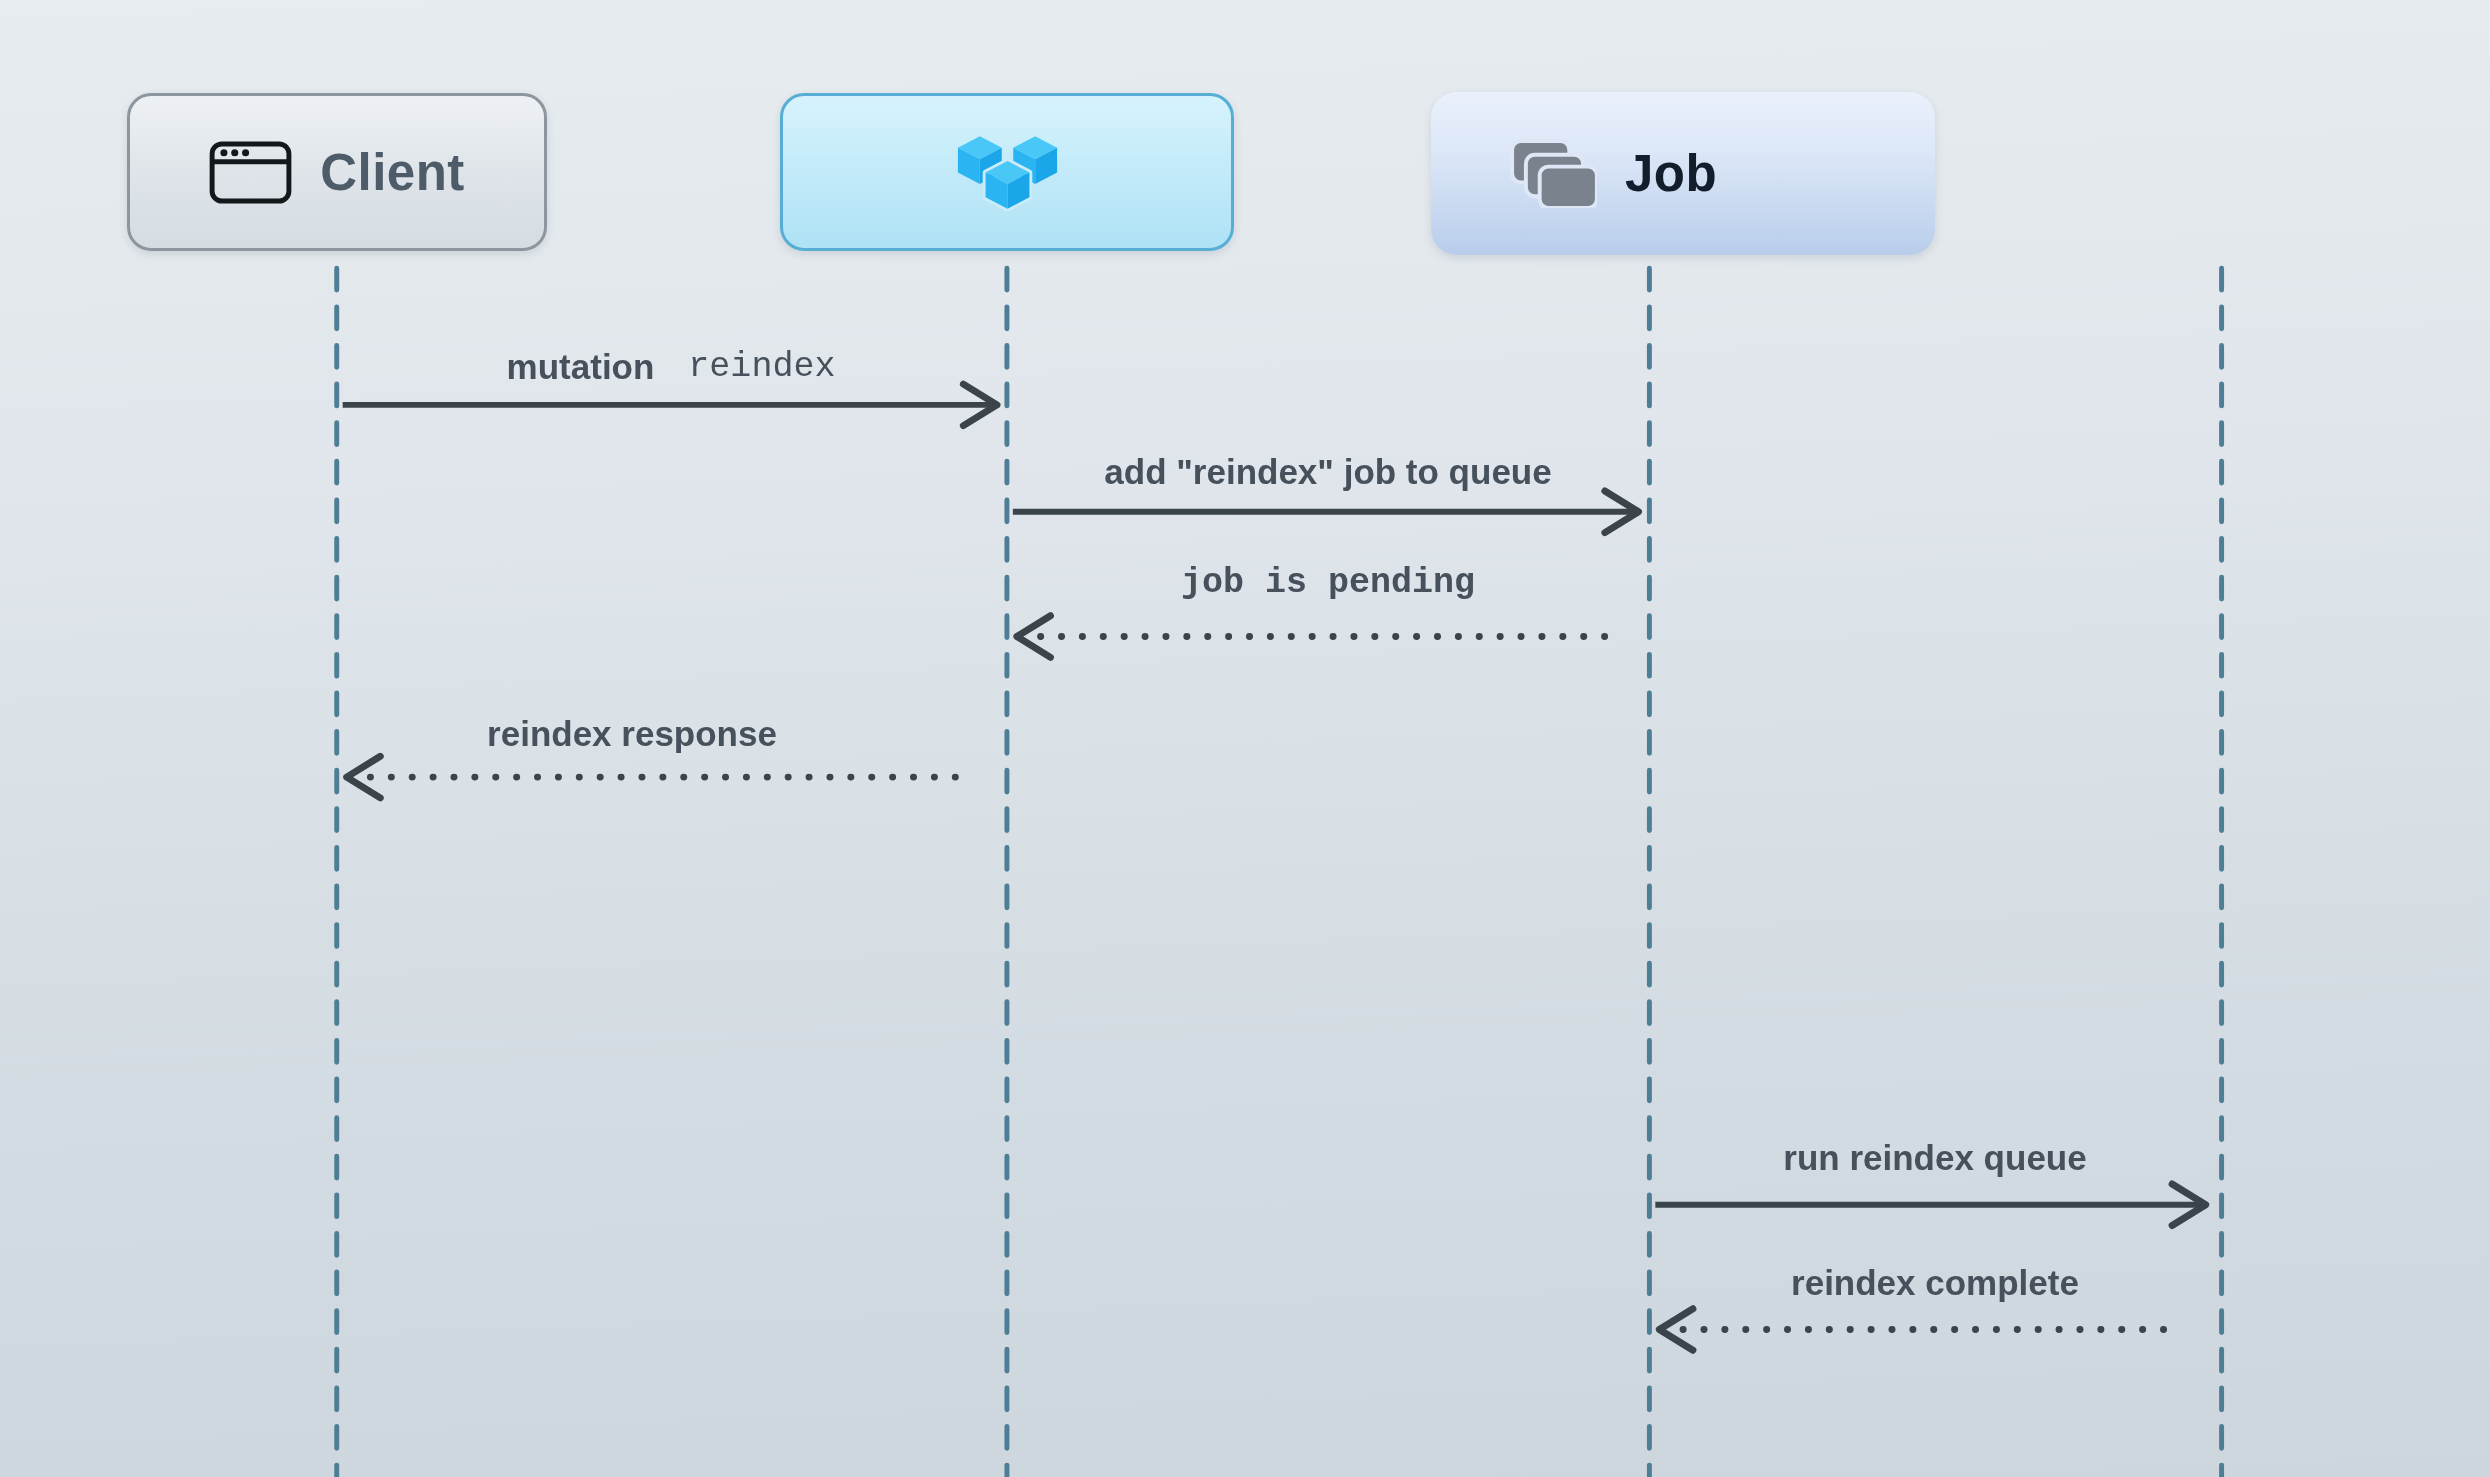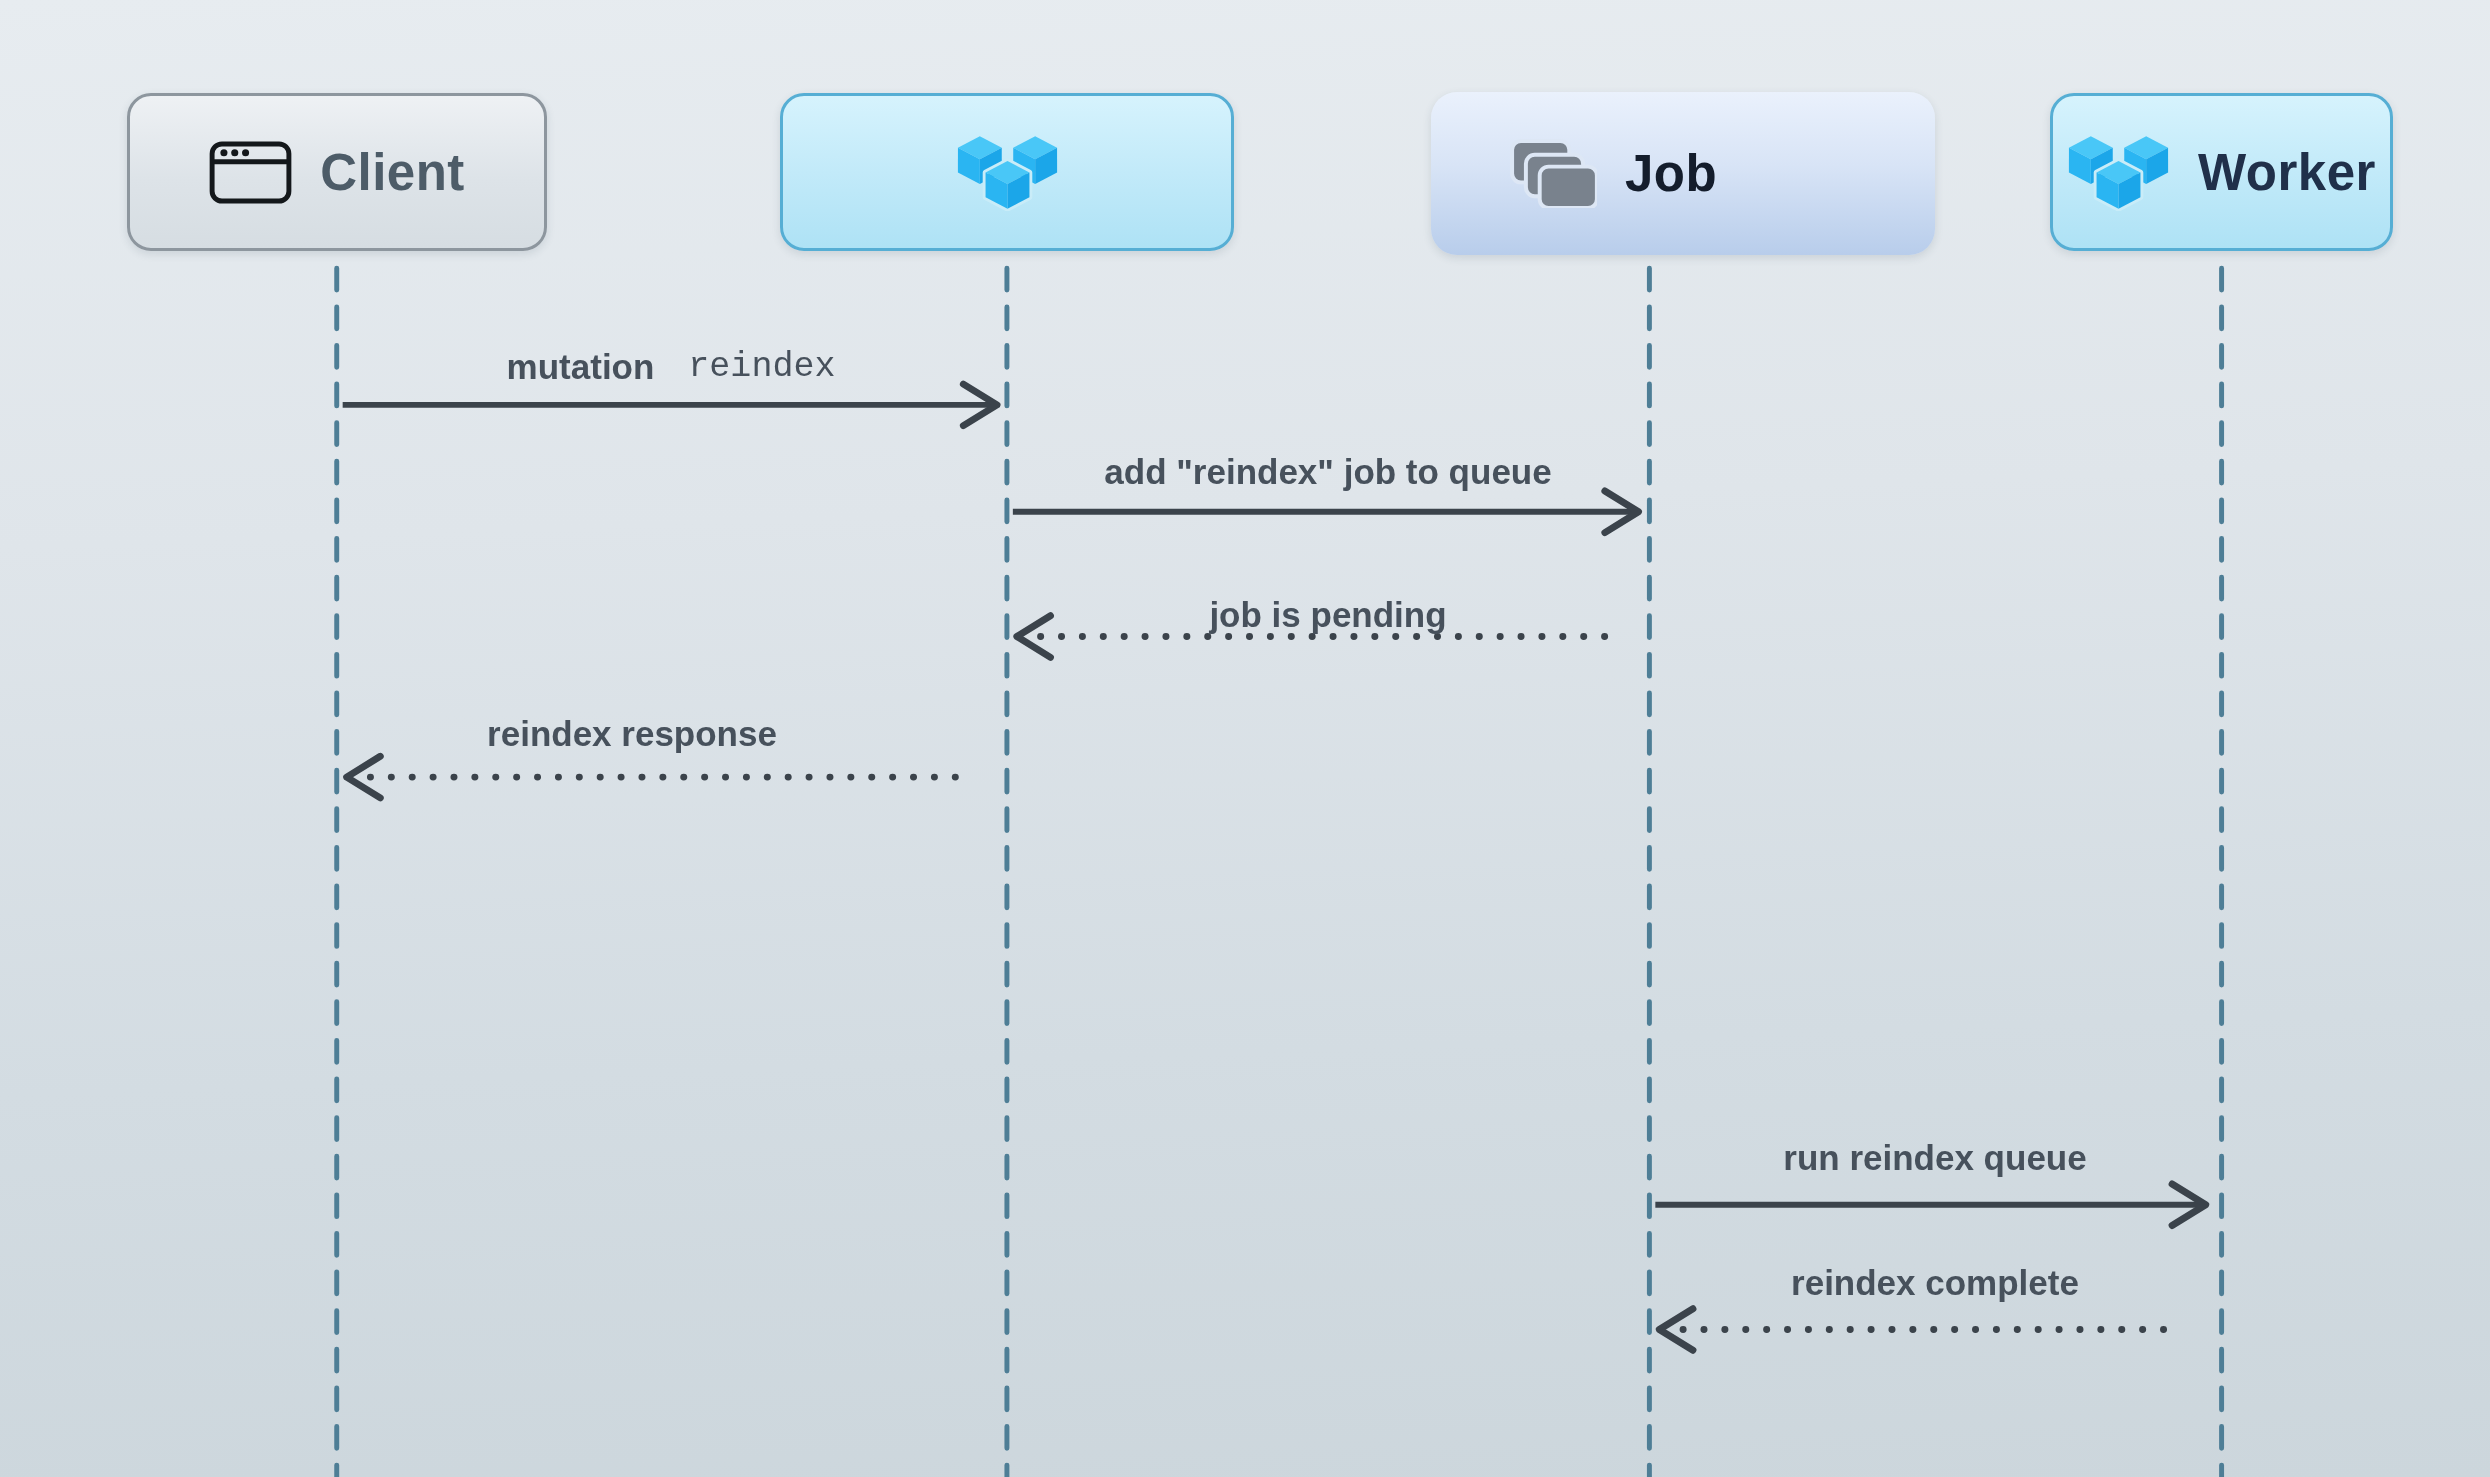--- a/index.html
+++ b/index.html
@@ -69,21 +69,21 @@
     display:inline-flex;
     column-gap:34px;
   }
   .msg .code {
     font-family:"Liberation Mono", monospace;
     font-weight:500;
     font-size:35px;
   }
   #msg-1 { left:671px;  top:348px; }
   #msg-2 { left:1328px; top:453px; }
-  #msg-3 { left:1328px; top:596px; }
+  #msg-3 { left:1328px; top:564px;font-family:Liberation Mono, monospace; }
   #msg-4 { left:632px;  top:715px; }
   #msg-5 { left:1935px; top:1139px; }
   #msg-6 { left:1935px; top:1264px; }
 
   .lifeline { stroke:#4e7e96; stroke-width:5; stroke-dasharray:22 17; stroke-linecap:round; fill:none; }
   .shaft    { stroke:#3b434b; stroke-width:6; fill:none; }
   .dots     { stroke:#3b434b; stroke-width:7; stroke-dasharray:0.1 21; stroke-linecap:round; fill:none; }
   .head     { stroke:#3b434b; stroke-width:7; fill:none; stroke-linecap:round; stroke-linejoin:round; }
 </style>
 </head>
@@ -160,35 +160,20 @@
 
   <div class="actor actor-job">
     <svg width="87" height="69" viewBox="0 0 88 70">
       <rect x="2" y="2" width="58" height="42" rx="9" fill="#79828d" stroke="#dde7f5" stroke-width="4"></rect>
       <rect x="16" y="16" width="58" height="42" rx="9" fill="#79828d" stroke="#dde7f5" stroke-width="4"></rect>
       <rect x="30" y="28" width="58" height="42" rx="9" fill="#79828d" stroke="#dde7f5" stroke-width="4"></rect>
     </svg>
     <span class="label">Job</span>
   </div>
 
-  <div class="actor actor-worker">
-    <svg width="103" height="77" viewBox="0 0 108 78">
-      <polygon points="25,1 48,13 25,25 2,13" fill="#49c7f7"></polygon>
-      <polygon points="2,13 25,25 25,51 2,39" fill="#2ab5f2"></polygon>
-      <polygon points="48,13 25,25 25,51 48,39" fill="#1ba6e9"></polygon>
-      <polygon points="83,1 106,13 83,25 60,13" fill="#49c7f7"></polygon>
-      <polygon points="60,13 83,25 83,51 60,39" fill="#2ab5f2"></polygon>
-      <polygon points="106,13 83,25 83,51 106,39" fill="#1ba6e9"></polygon>
-      <polygon points="54,27 77,39 77,65 54,77 31,65 31,39" fill="none" stroke="#c9ecf8" stroke-width="6" stroke-linejoin="round"></polygon>
-      <polygon points="54,27 77,39 54,51 31,39" fill="#49c7f7"></polygon>
-      <polygon points="31,39 54,51 54,77 31,65" fill="#2ab5f2"></polygon>
-      <polygon points="77,39 54,51 54,77 77,65" fill="#1ba6e9"></polygon>
-    </svg>
-    <span class="label">Worker</span>
-  </div>
 
   <div class="msg" id="msg-1">
     <span>mutation</span>
     <span class="code">reindex</span>
   </div>
   <div class="msg" id="msg-2">add "reindex" job to queue</div>
   <div class="msg" id="msg-3">job is pending</div>
   <div class="msg" id="msg-4">reindex response</div>
   <div class="msg" id="msg-5">run reindex queue</div>
   <div class="msg" id="msg-6">reindex complete</div>

